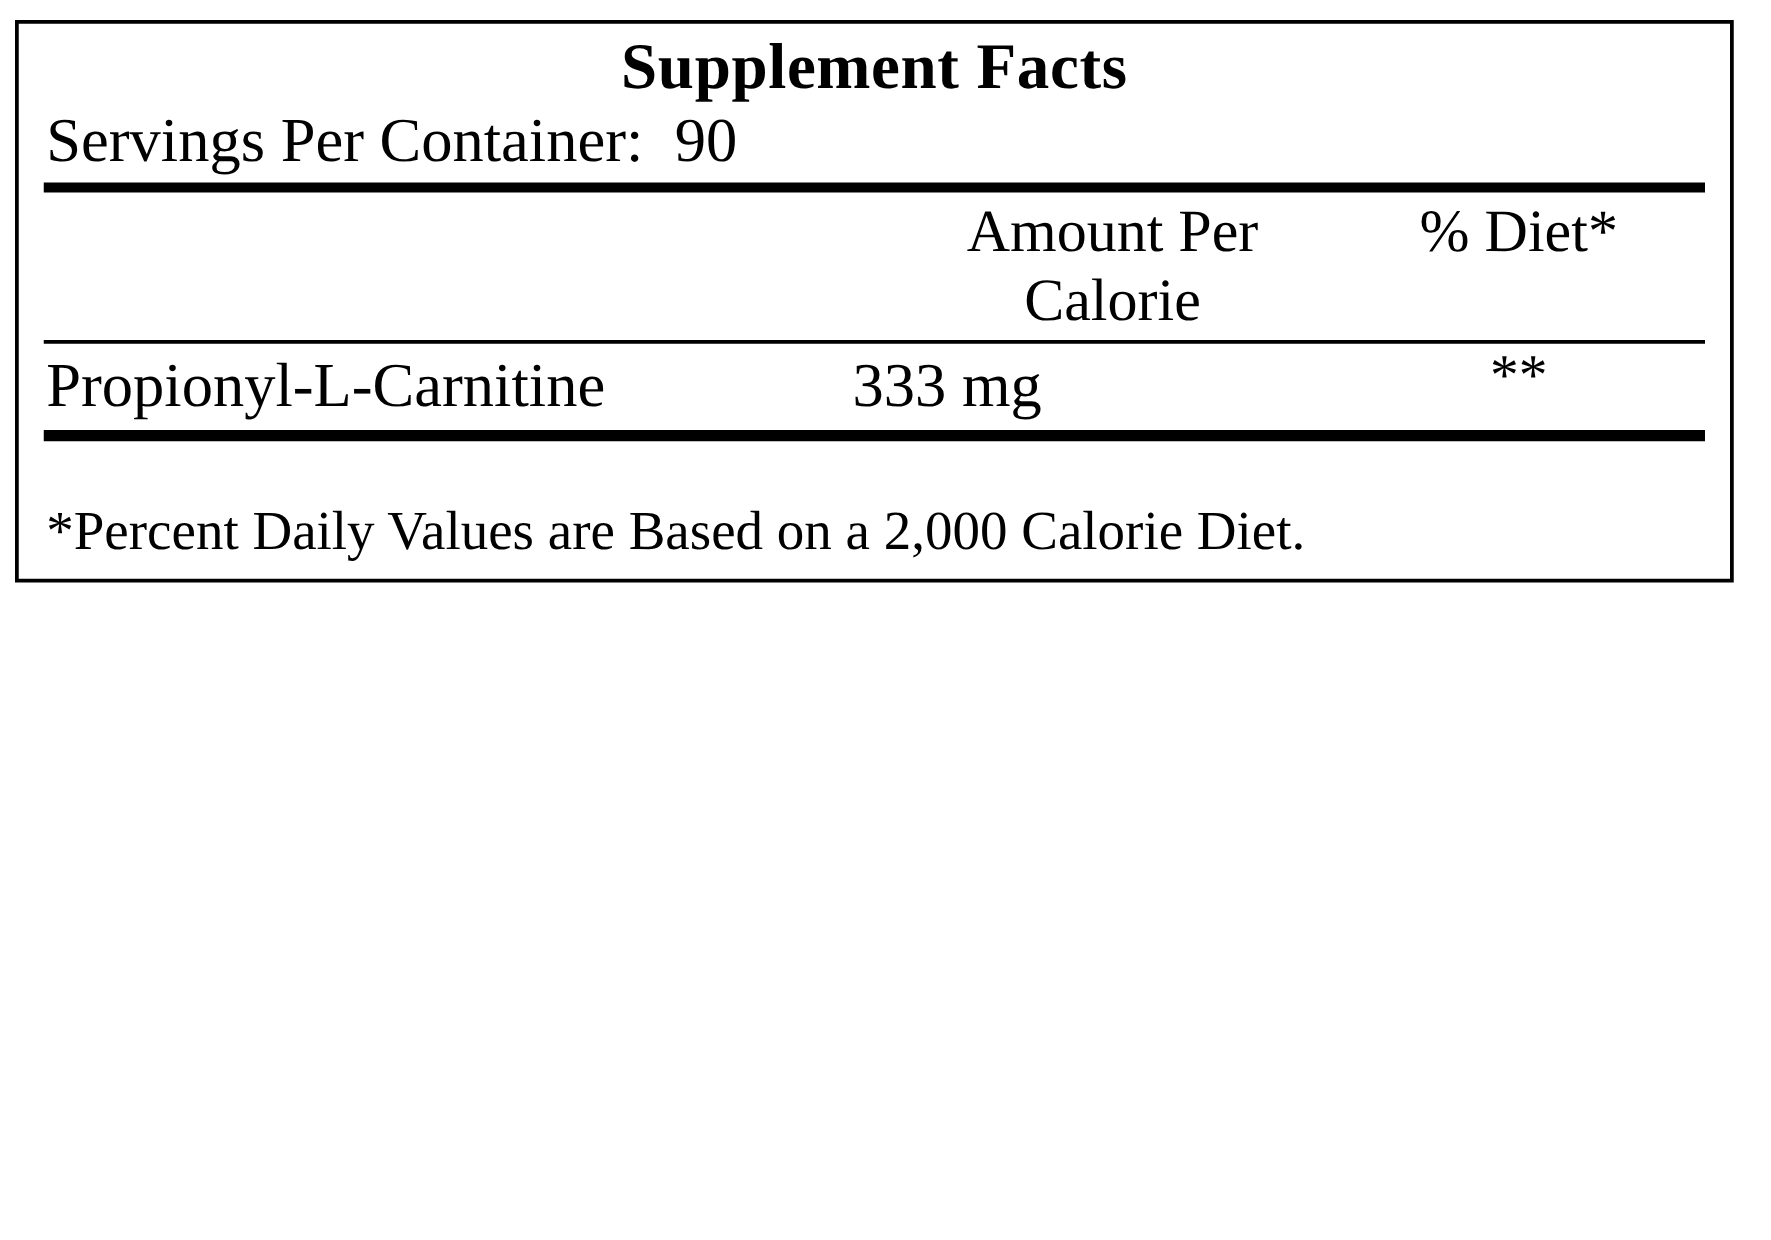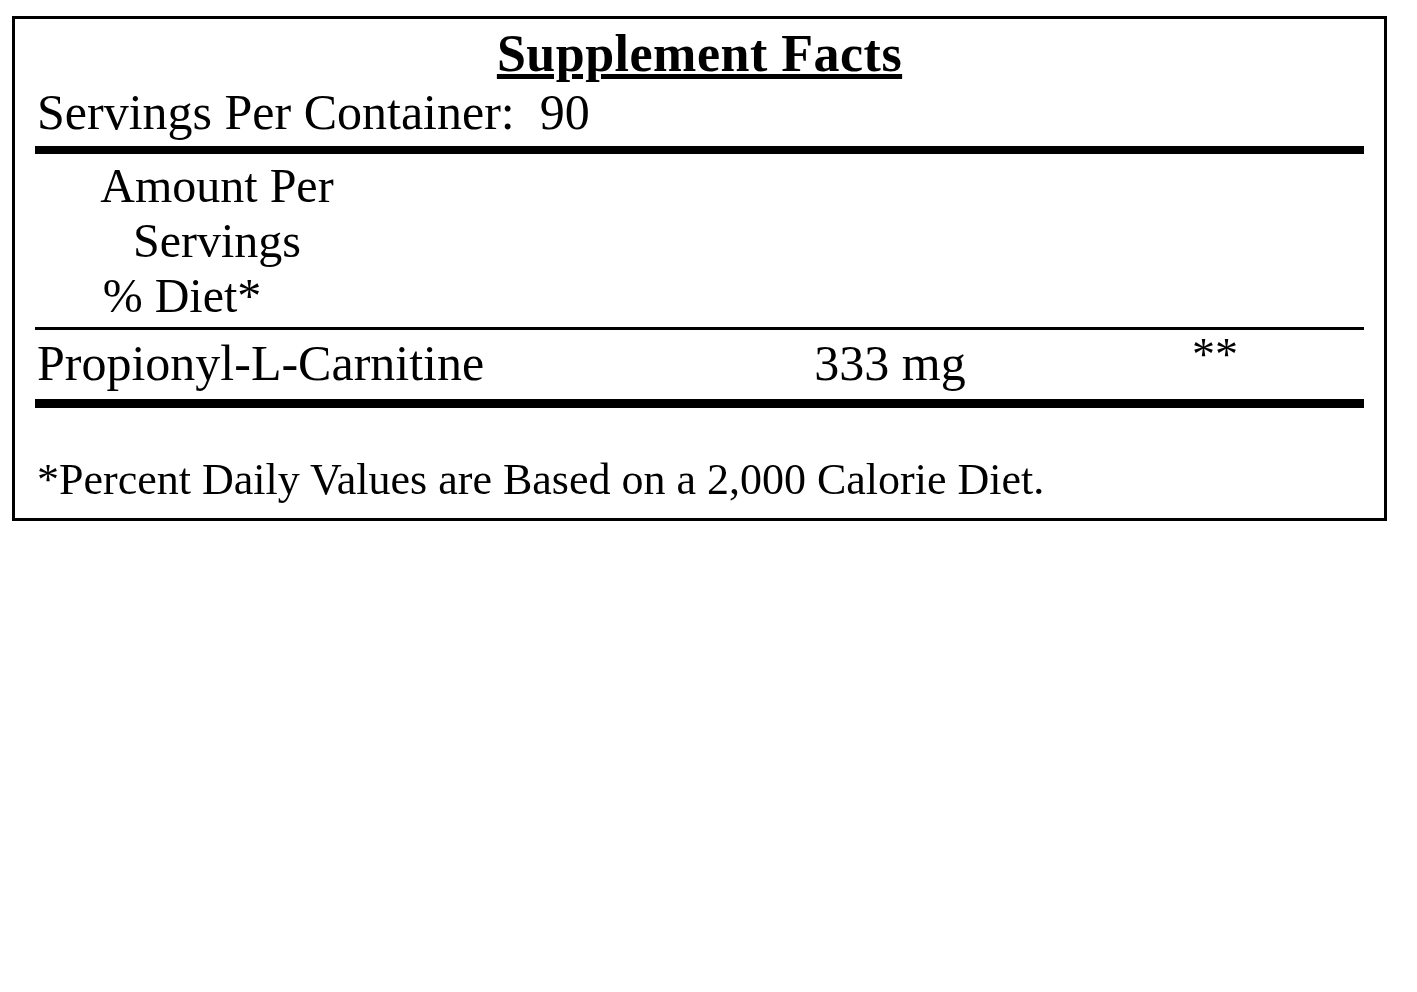--- a/index.html
+++ b/index.html
@@ -32,21 +32,20 @@
     padding: 0 0 10px 0;
   }
 
   .sf-title {
     text-align: center;
     font-weight: bold;
     font-size: 52px;
     line-height: 1.05;
     letter-spacing: 0.5px;
     padding: 8px 0 2px 0;
-    text-decoration: underline;
   }
 
   .serving-line {
     font-size: 50px;
     line-height: 1.12;
     padding-left: 22px;
     white-space: pre;
   }
 
   .rule-thick {
@@ -61,49 +60,48 @@
     border-top: 9px solid #000;
     margin: 6px 20px 4px 20px;
   }
 
   
   .head-row {
     display: flex;
     justify-content: flex-end;
     align-items: flex-start;
     padding: 4px 24px 0 22px;
-    flex-direction: column;
   }
   .head-col {
     text-align: center;
     font-size: 48px;
     line-height: 1.15;
   }
   .head-amount {
     width: 360px;
   }
   .head-dv {
     width: 290px;
   }
 
   
   .nutrient-row {
     display: flex;
     align-items: baseline;
     padding: 6px 24px 2px 22px;
     font-size: 50px;
     line-height: 1.1;
+    gap: 28px;
   }
   .nutrient-name {
     flex: 1 1 auto;
     white-space: nowrap;
   }
   .nutrient-amount {
     width: 360px;
-    text-align: center;
   }
   .nutrient-dv {
     width: 290px;
     text-align: center;
     font-size: 46px;
     position: relative;
     top: -10px;
   }
 
   .footnote {
@@ -137,21 +135,21 @@
 
     <div class="sf-title">Supplement Facts</div>
 
     <div class="serving-line">Servings Per Container:  90</div>
 
     <div class="rule-thick"></div>
 
     <div class="head-row">
       <div class="head-col head-amount">
         <div>Amount Per</div>
-        <div>Servings</div>
+        <div>Calorie</div>
       </div>
       <div class="head-col head-dv">
         <div>% Diet*</div>
       </div>
     </div>
 
     <div class="rule-thin"></div>
 
     <div class="nutrient-row">
       <div class="nutrient-name">Propionyl-L-Carnitine</div>

